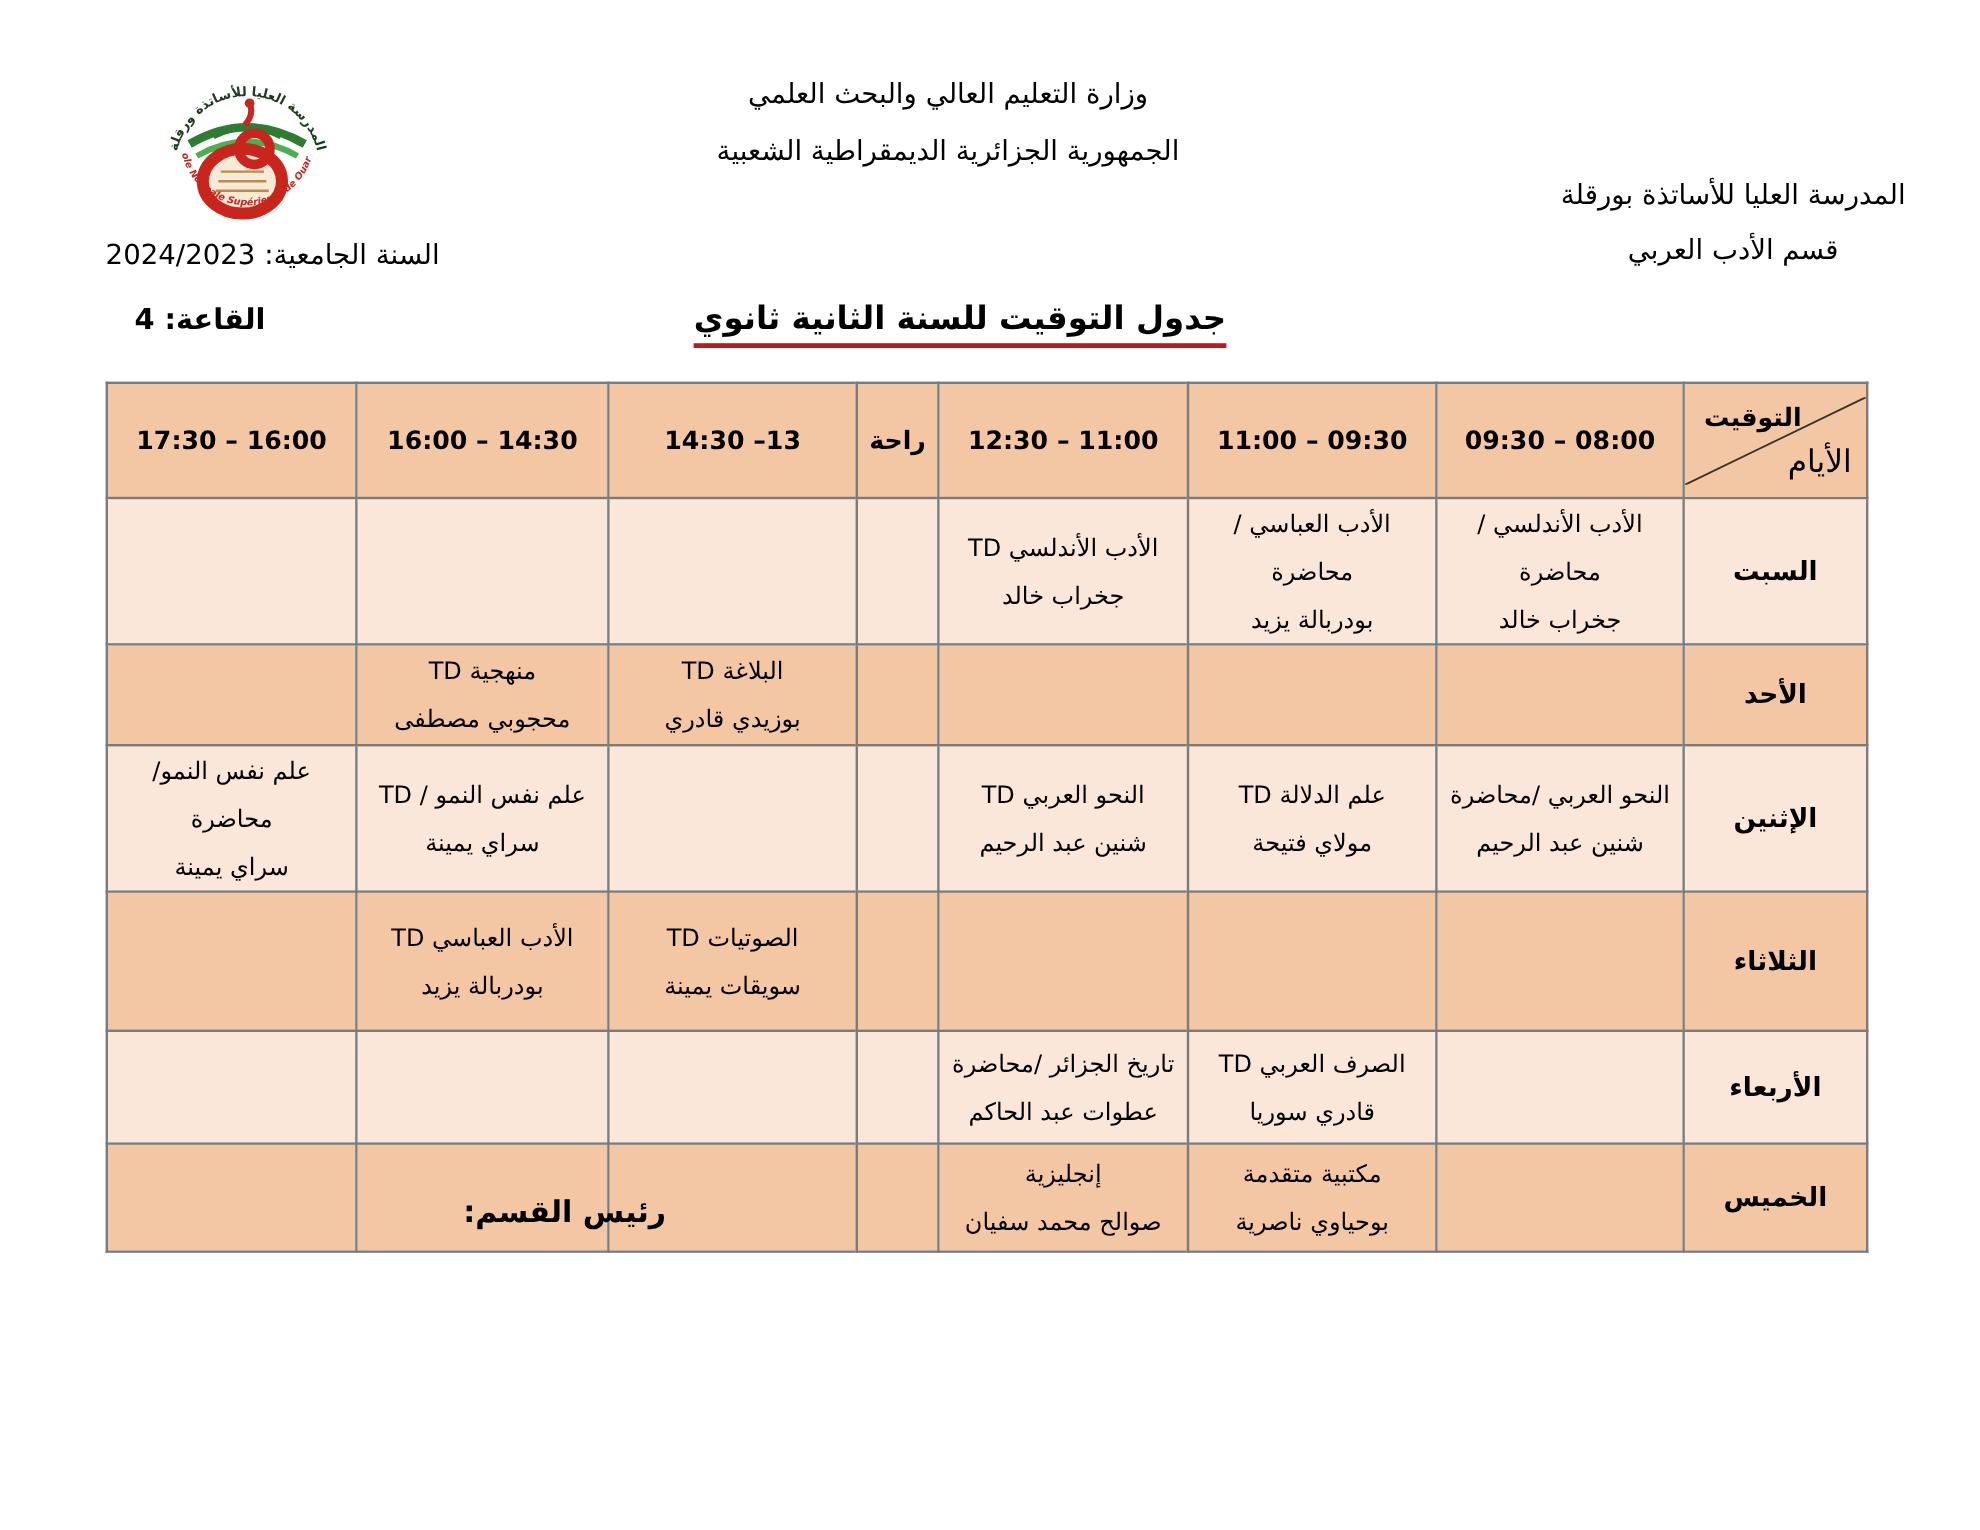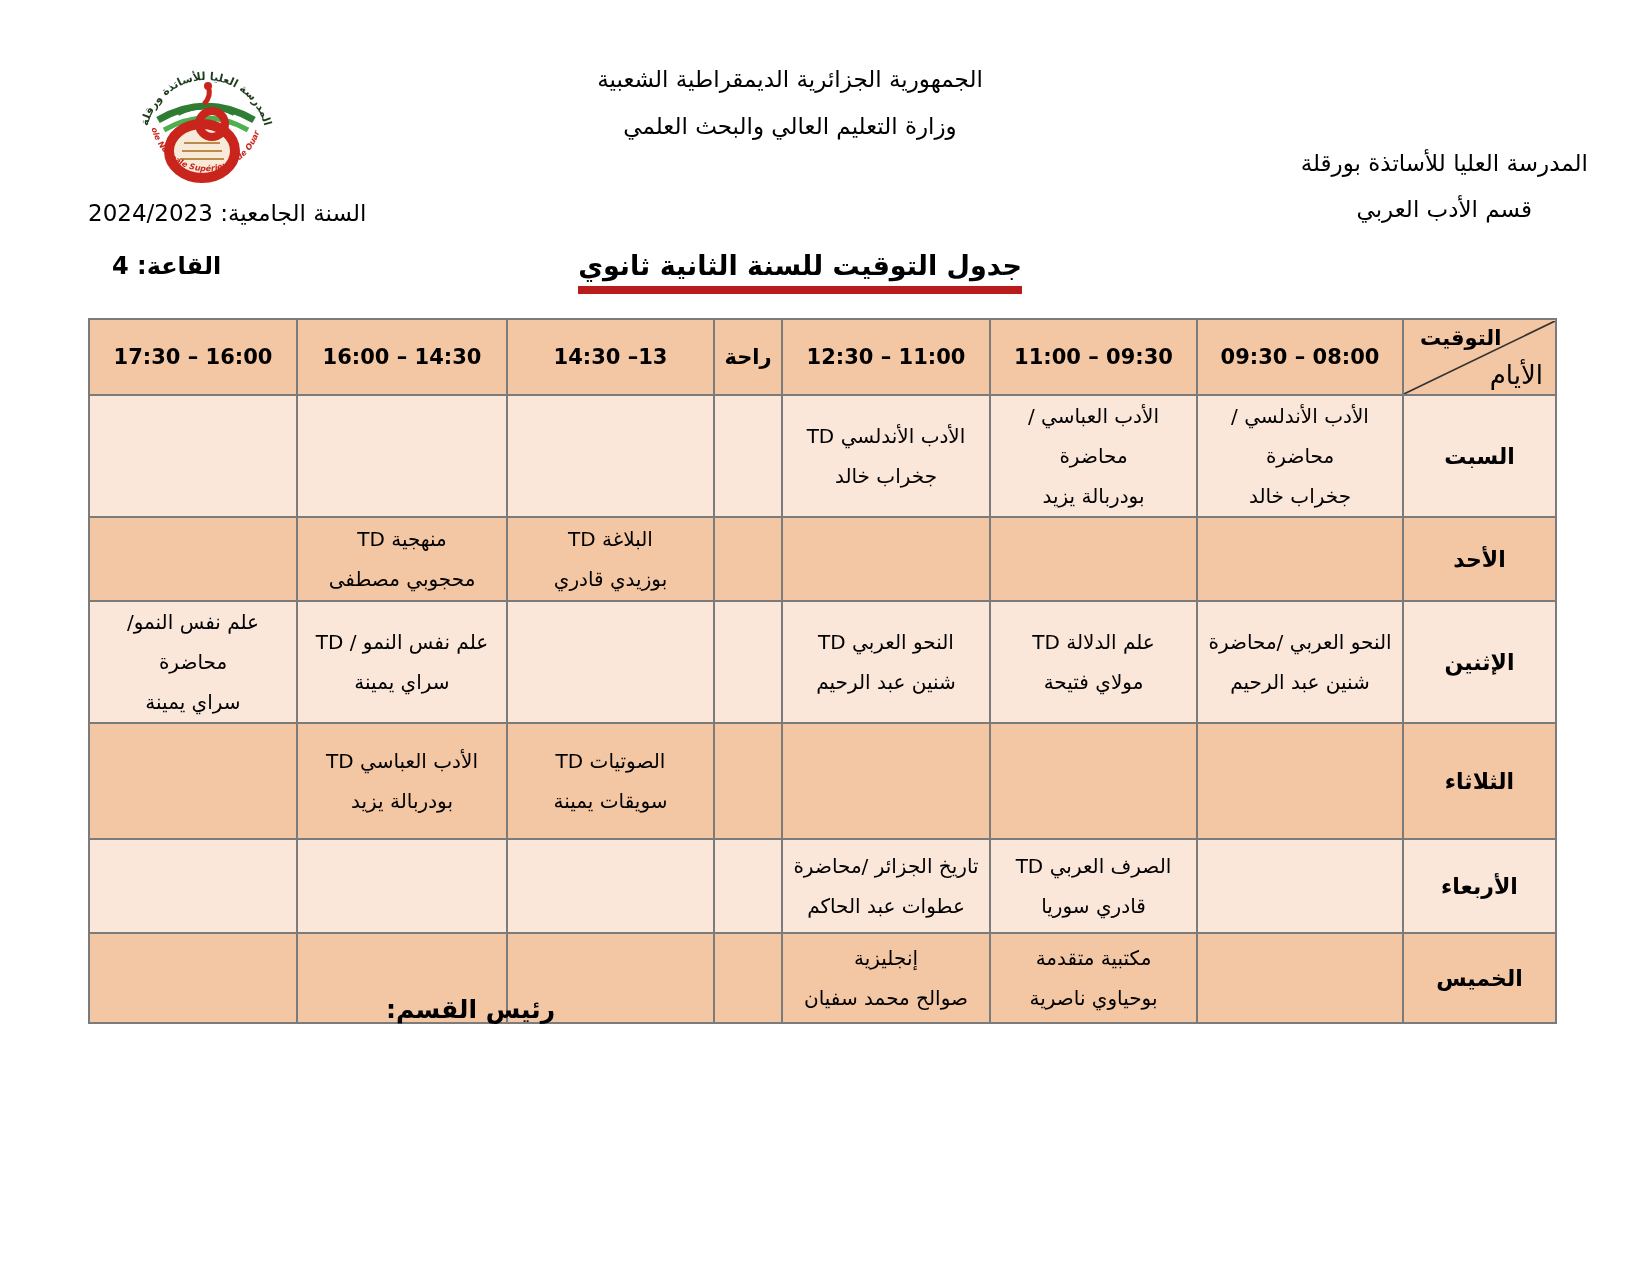--- a/index.html
+++ b/index.html
@@ -8,21 +8,21 @@
   .page { position:relative; width:1650px; height:1275px; background:#fff; overflow:hidden; }
 
   .hdr-center { position:absolute; top:56px; left:0; right:70px; text-align:center;
                 font-size:23px; line-height:47px; direction:rtl; }
   .hdr-right  { position:absolute; top:140px; right:62px; text-align:center;
                 font-size:23px; line-height:46px; direction:rtl; }
   .year  { position:absolute; top:200px; left:88px; font-size:23px; direction:rtl; }
   .room  { position:absolute; top:252px; left:112px; font-size:24px; font-weight:bold; direction:rtl; }
   .title { position:absolute; top:250px; left:0; right:50px; text-align:center;
            font-size:27px; font-weight:bold; direction:rtl; }
-  .title span { border-bottom:8px solid #b91c1c; padding-bottom:5px; }
+  .title span { border-bottom:4px solid #b91c1c; padding-bottom:5px; }
 
   .logo { position:absolute; left:130px; top:56px; width:152px; height:142px; }
 
   table { position:absolute; top:318px; left:88px; border-collapse:collapse;
           direction:rtl; table-layout:fixed; }
   td { border:2px solid #7b7b7b; text-align:center; vertical-align:middle;
        padding:0 4px; overflow:hidden; }
   tr.dark td  { background:#f4c7a4; }
   tr.light td { background:#fbe6da; }
   .time { font-size:21px; font-weight:bold; }
@@ -64,22 +64,22 @@
         <path d="M 74,48 q 8,-8 4,-18" stroke="#c9251c" stroke-width="5" fill="none"></path>
         <circle cx="78" cy="30" r="4" fill="#c9251c"></circle>
       </g>
       <text font-size="8" fill="#c9251c" font-style="italic" font-weight="bold">
         <textPath href="#arcbot" startOffset="50%" text-anchor="middle">Ecole Normale Supérieure de Ouargla</textPath>
       </text>
     </svg>
   </div>
 
   <div class="hdr-center">
+    <div>وزارة التعليم العالي والبحث العلمي</div>
     <div>الجمهورية الجزائرية الديمقراطية الشعبية</div>
-    <div>وزارة التعليم العالي والبحث العلمي</div>
   </div>
 
   <div class="hdr-right">
     <div>المدرسة العليا للأساتذة بورقلة</div>
     <div>قسم الأدب العربي</div>
   </div>
 
   <div class="year">السنة الجامعية: 2024/2023</div>
 
   <div class="title">
@@ -94,21 +94,21 @@
         <col style="width:206px">
         <col style="width:207px">
         <col style="width:208px">
       <col style="width:68px">
         <col style="width:207px">
         <col style="width:210px">
         <col style="width:208px">
     </colgroup>
 
     <tbody>
-        <tr class="dark" style="height:76px">
+        <tr class="dark" style="height:96px">
       <td class="corner">
         <div class="wrap">
           <svg width="100%" height="100%" viewBox="0 0 149 73" preserveAspectRatio="none">
             <line x1="0" y1="73" x2="149" y2="0" stroke="#333" stroke-width="1.6"></line>
           </svg>
           <span class="c-top">التوقيت</span>
           <span class="c-bot">الأيام</span>
         </div>
       </td>
       <td class="time ltr">09:30 – 08:00</td>

